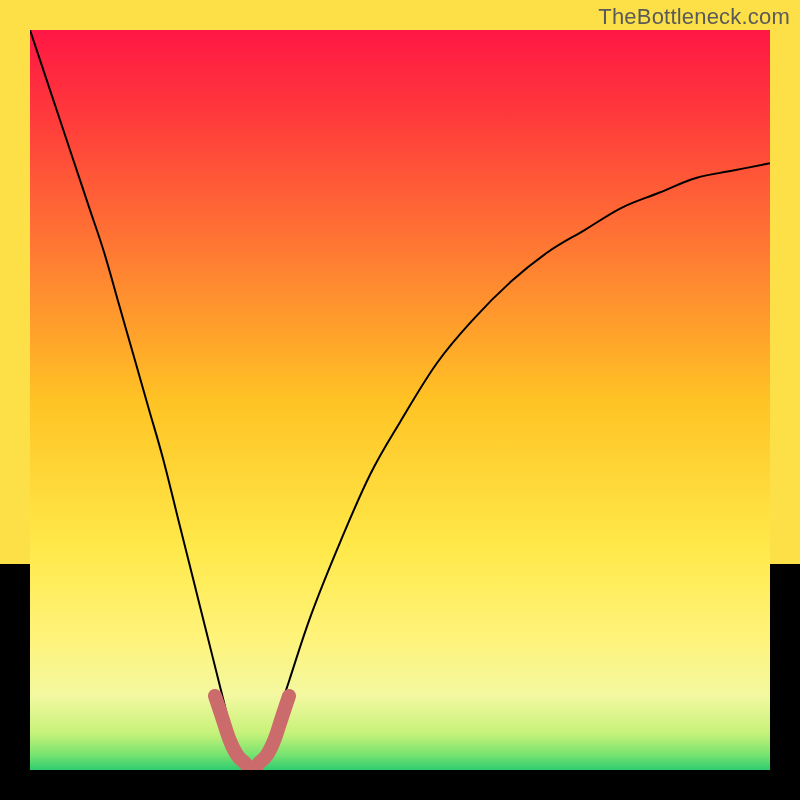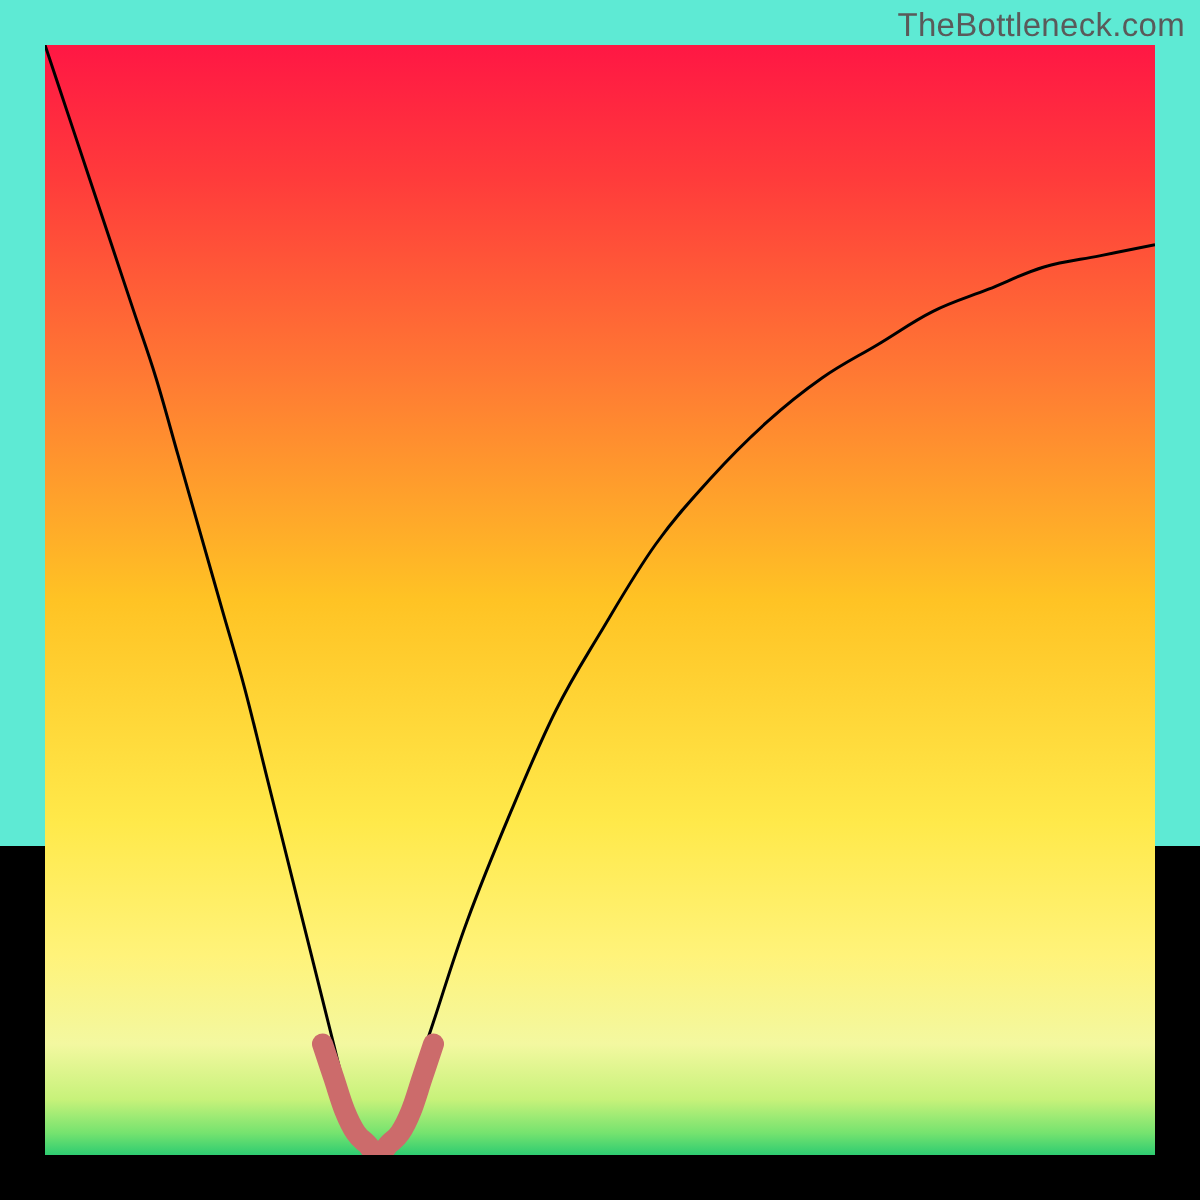--- a/index.html
+++ b/index.html
@@ -7,21 +7,21 @@
     padding: 0;
     width: 800px;
     height: 800px;
     background: #000;
     overflow: hidden;
     font-family: Arial, Helvetica, sans-serif;
   }
   .outer {
     width: 800px;
     height: 564px;
-    background: #5eead4;
+    background: #fde047;
     position: relative;
   }
   .watermark {
     position: absolute;
     top: 4px;
     right: 10px;
     font-size: 22px;
     font-weight: 500;
     color: #5a5a5a;
     letter-spacing: 0.2px;

